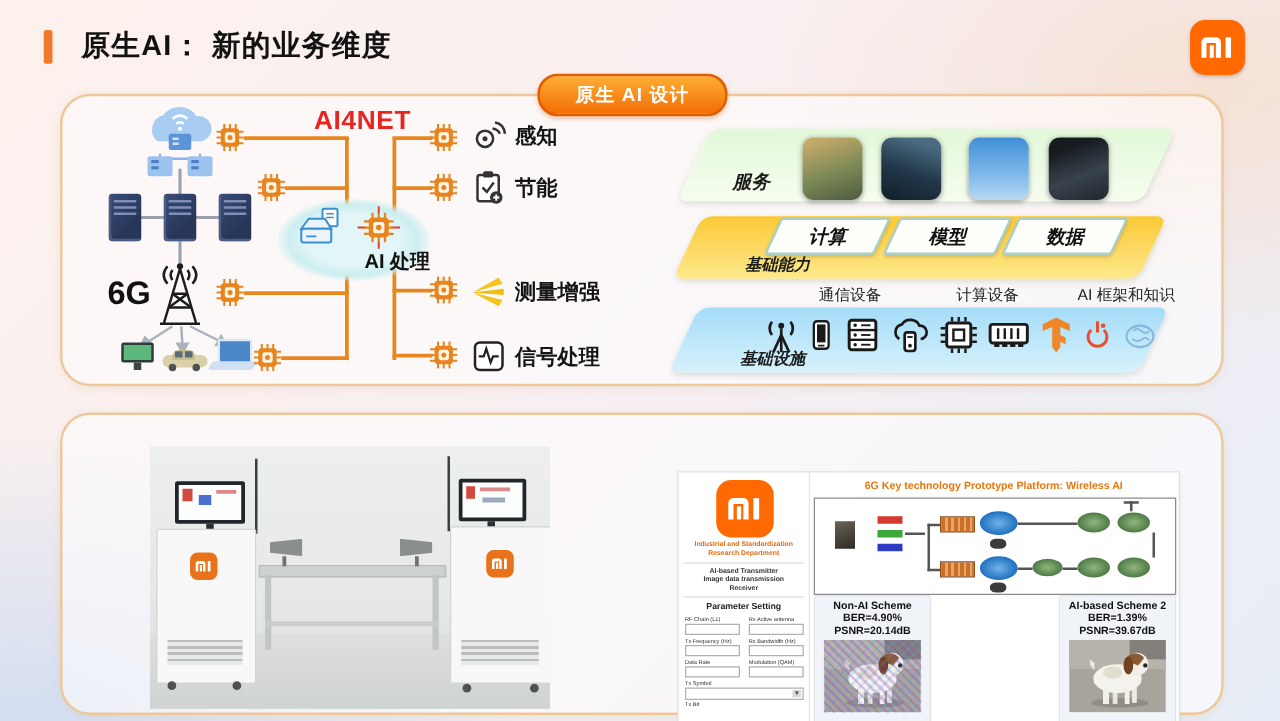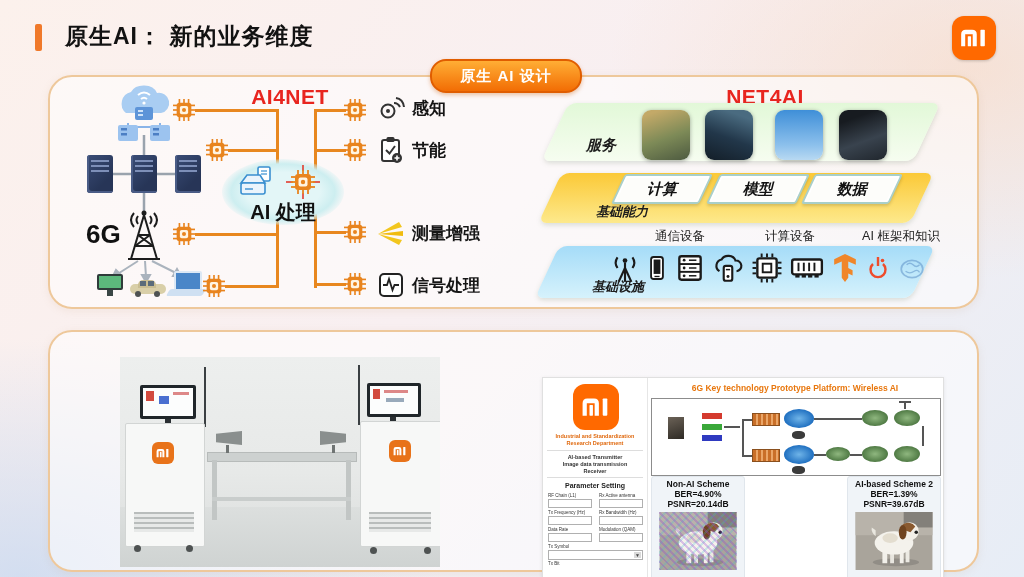--- a/index.html
+++ b/index.html
@@ -245,21 +245,21 @@
               <line x1="2" y1="19" x2="9" y2="19"></line>
               <line x1="29" y1="19" x2="36" y2="19"></line>
               <line x1="19" y1="2" x2="19" y2="8"></line>
               <line x1="19" y1="30" x2="19" y2="36"></line>
             </g>
         </svg>
         <svg class="abs" style="left:3px;top:3px;" width="24" height="24" viewBox="0 0 24 24">
             <use href="#sym-chip"></use>
           </svg>
       </div>
-      <div class="abs" style="left:0;top:40px;width:122px;text-align:center;font-size:20px;font-weight:bold;color:#111;">AI 处理</div>
+      <div class="abs" style="left:0;top:40px;width:122px;text-align:right;font-size:16px;font-weight:bold;color:#111;">AI 处理</div>
     </div>
 
     <svg class="chip" style="left:294px;top:22px;" viewBox="0 0 24 24">
         <use href="#sym-chip"></use>
       </svg>
     <svg class="chip" style="left:294px;top:62px;" viewBox="0 0 24 24">
         <use href="#sym-chip"></use>
       </svg>
     <svg class="chip" style="left:294px;top:144px;" viewBox="0 0 24 24">
         <use href="#sym-chip"></use>
@@ -290,21 +290,20 @@
       <polygon points="3,15 24,26 27,21" fill="#f2c61e"></polygon>
     </svg>
     <div class="abs fn-label" style="left:362px;top:145px;">测量增强</div>
 
     <svg class="abs" style="left:327px;top:194px;" width="28" height="28" viewBox="0 0 28 28">
       <rect x="3" y="3" width="22" height="22" rx="4" stroke="#222" stroke-width="2" fill="#fff"></rect>
       <polyline points="6,14 10,14 12,8 15.5,19 17.5,14 22,14" stroke="#222" stroke-width="1.8" fill="none"></polyline>
     </svg>
     <div class="abs fn-label" style="left:362px;top:197px;">信号处理</div>
 
-    <div class="abs red-title" style="left:655px;top:8px;width:120px;">NET4AI</div>
 
     <div class="layer" style="left:505px;top:26px;width:372px;height:58px;background:linear-gradient(180deg,#e2f8d8,#f6fdf0);"></div>
     <div class="layer-label" style="left:536px;top:59px;font-size:15px;">服务</div>
     <div class="svc-tile" style="left:592px;top:33px;background:linear-gradient(160deg,#c3a968 10%,#7d8a57 55%,#4d5a40);"></div>
     <div class="svc-tile" style="left:655px;top:33px;background:linear-gradient(200deg,#4a6b80 15%,#22374а 55%,#131e28);background:linear-gradient(200deg,#4a6b80 15%,#22374a 55%,#131e28);"></div>
     <div class="svc-tile" style="left:725px;top:33px;background:linear-gradient(180deg,#3f8fd8,#8cc0ec 70%,#b8d9f2);"></div>
     <div class="svc-tile" style="left:789px;top:33px;background:linear-gradient(160deg,#171b20 20%,#39434e 60%,#20262d);"></div>
 
     <div class="layer" style="left:500px;top:96px;width:372px;height:50px;background:linear-gradient(180deg,#fbc937,#fde98c);"></div>
     <div class="cap-btn" style="left:568px;top:97px;width:84px;height:26px;">

